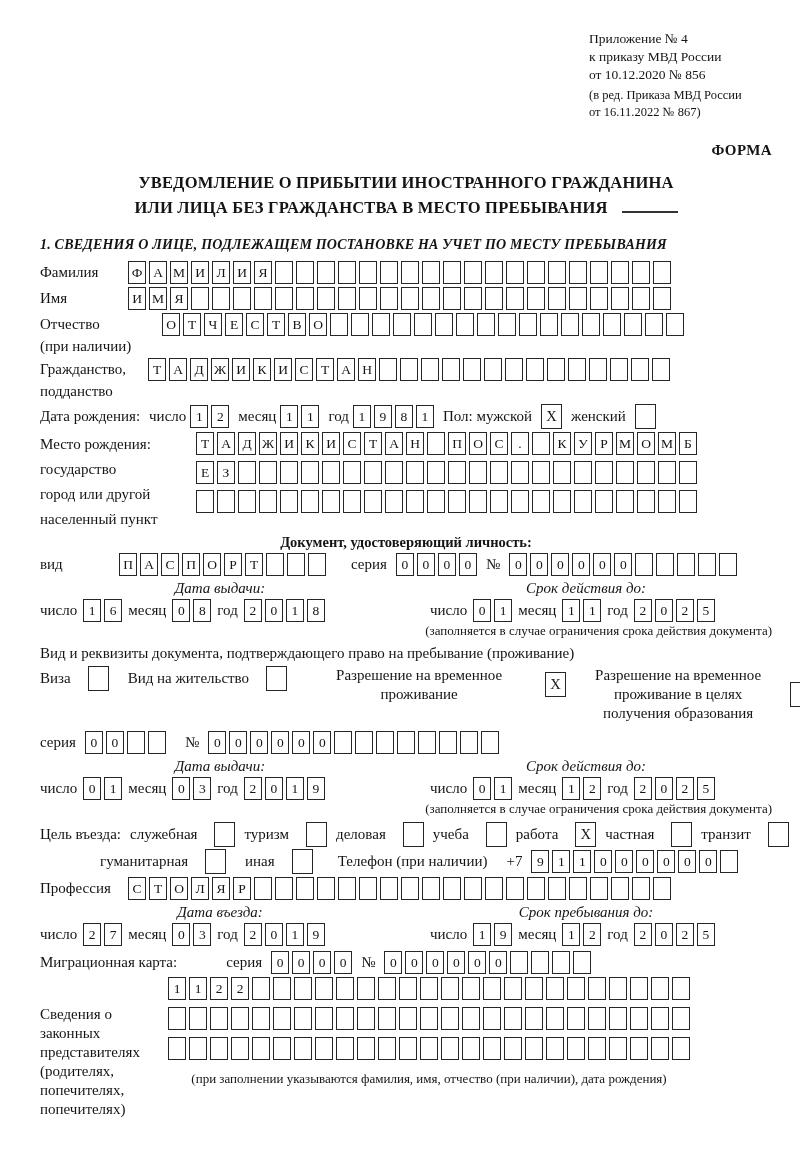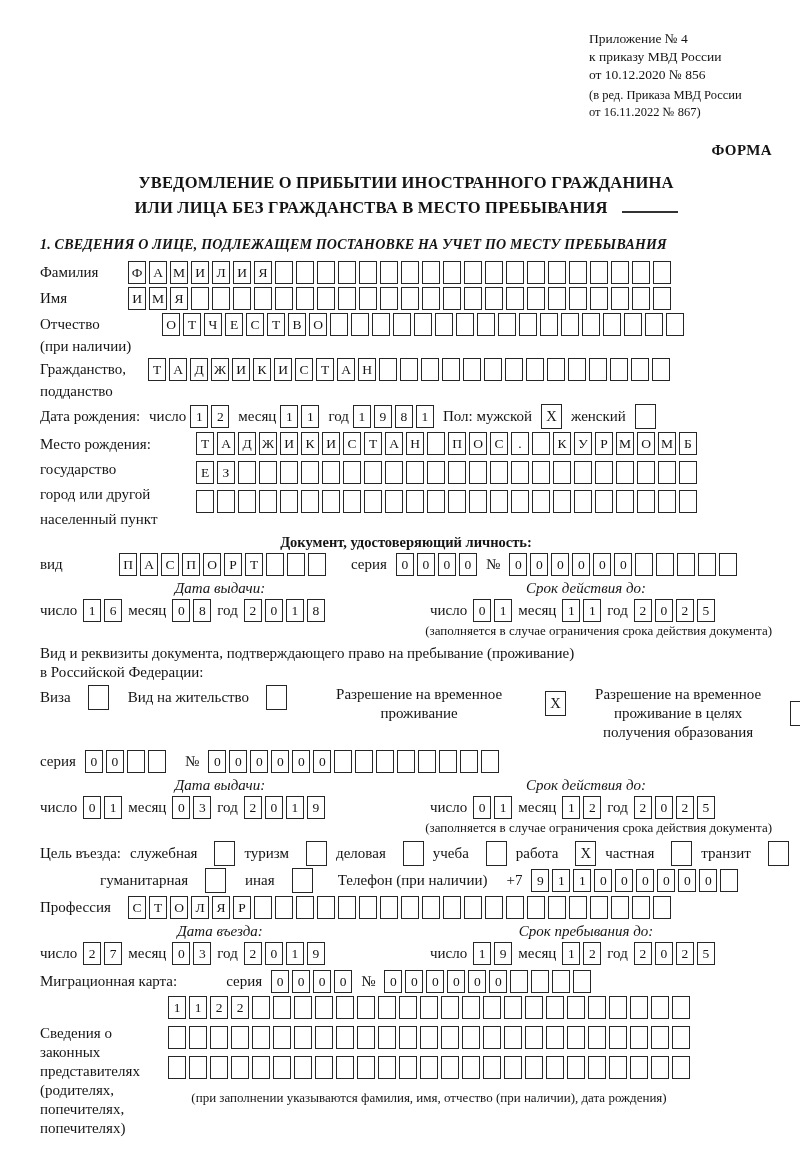--- a/index.html
+++ b/index.html
@@ -416,21 +416,20 @@
           <span class="box">0</span>
           <span class="box">2</span>
           <span class="box">5</span>
         </span>
     </span>
   </div>
   <div class="note-right">(заполняется в случае ограничения срока действия документа)</div>
 
   <div class="para">
     <div>Вид и реквизиты документа, подтверждающего право на пребывание (проживание)</div>
-    <div>в Российской Федерации:</div>
   </div>
 
   <div class="res-row">
     <span class="res-opt opt">
       <span class="res-label nowrap">Виза</span>
       <span class="cbx"></span>
     </span>
     <span class="res-opt opt ml12">
       <span class="res-label nowrap">Вид на жительство</span>
       <span class="cbx"></span>

